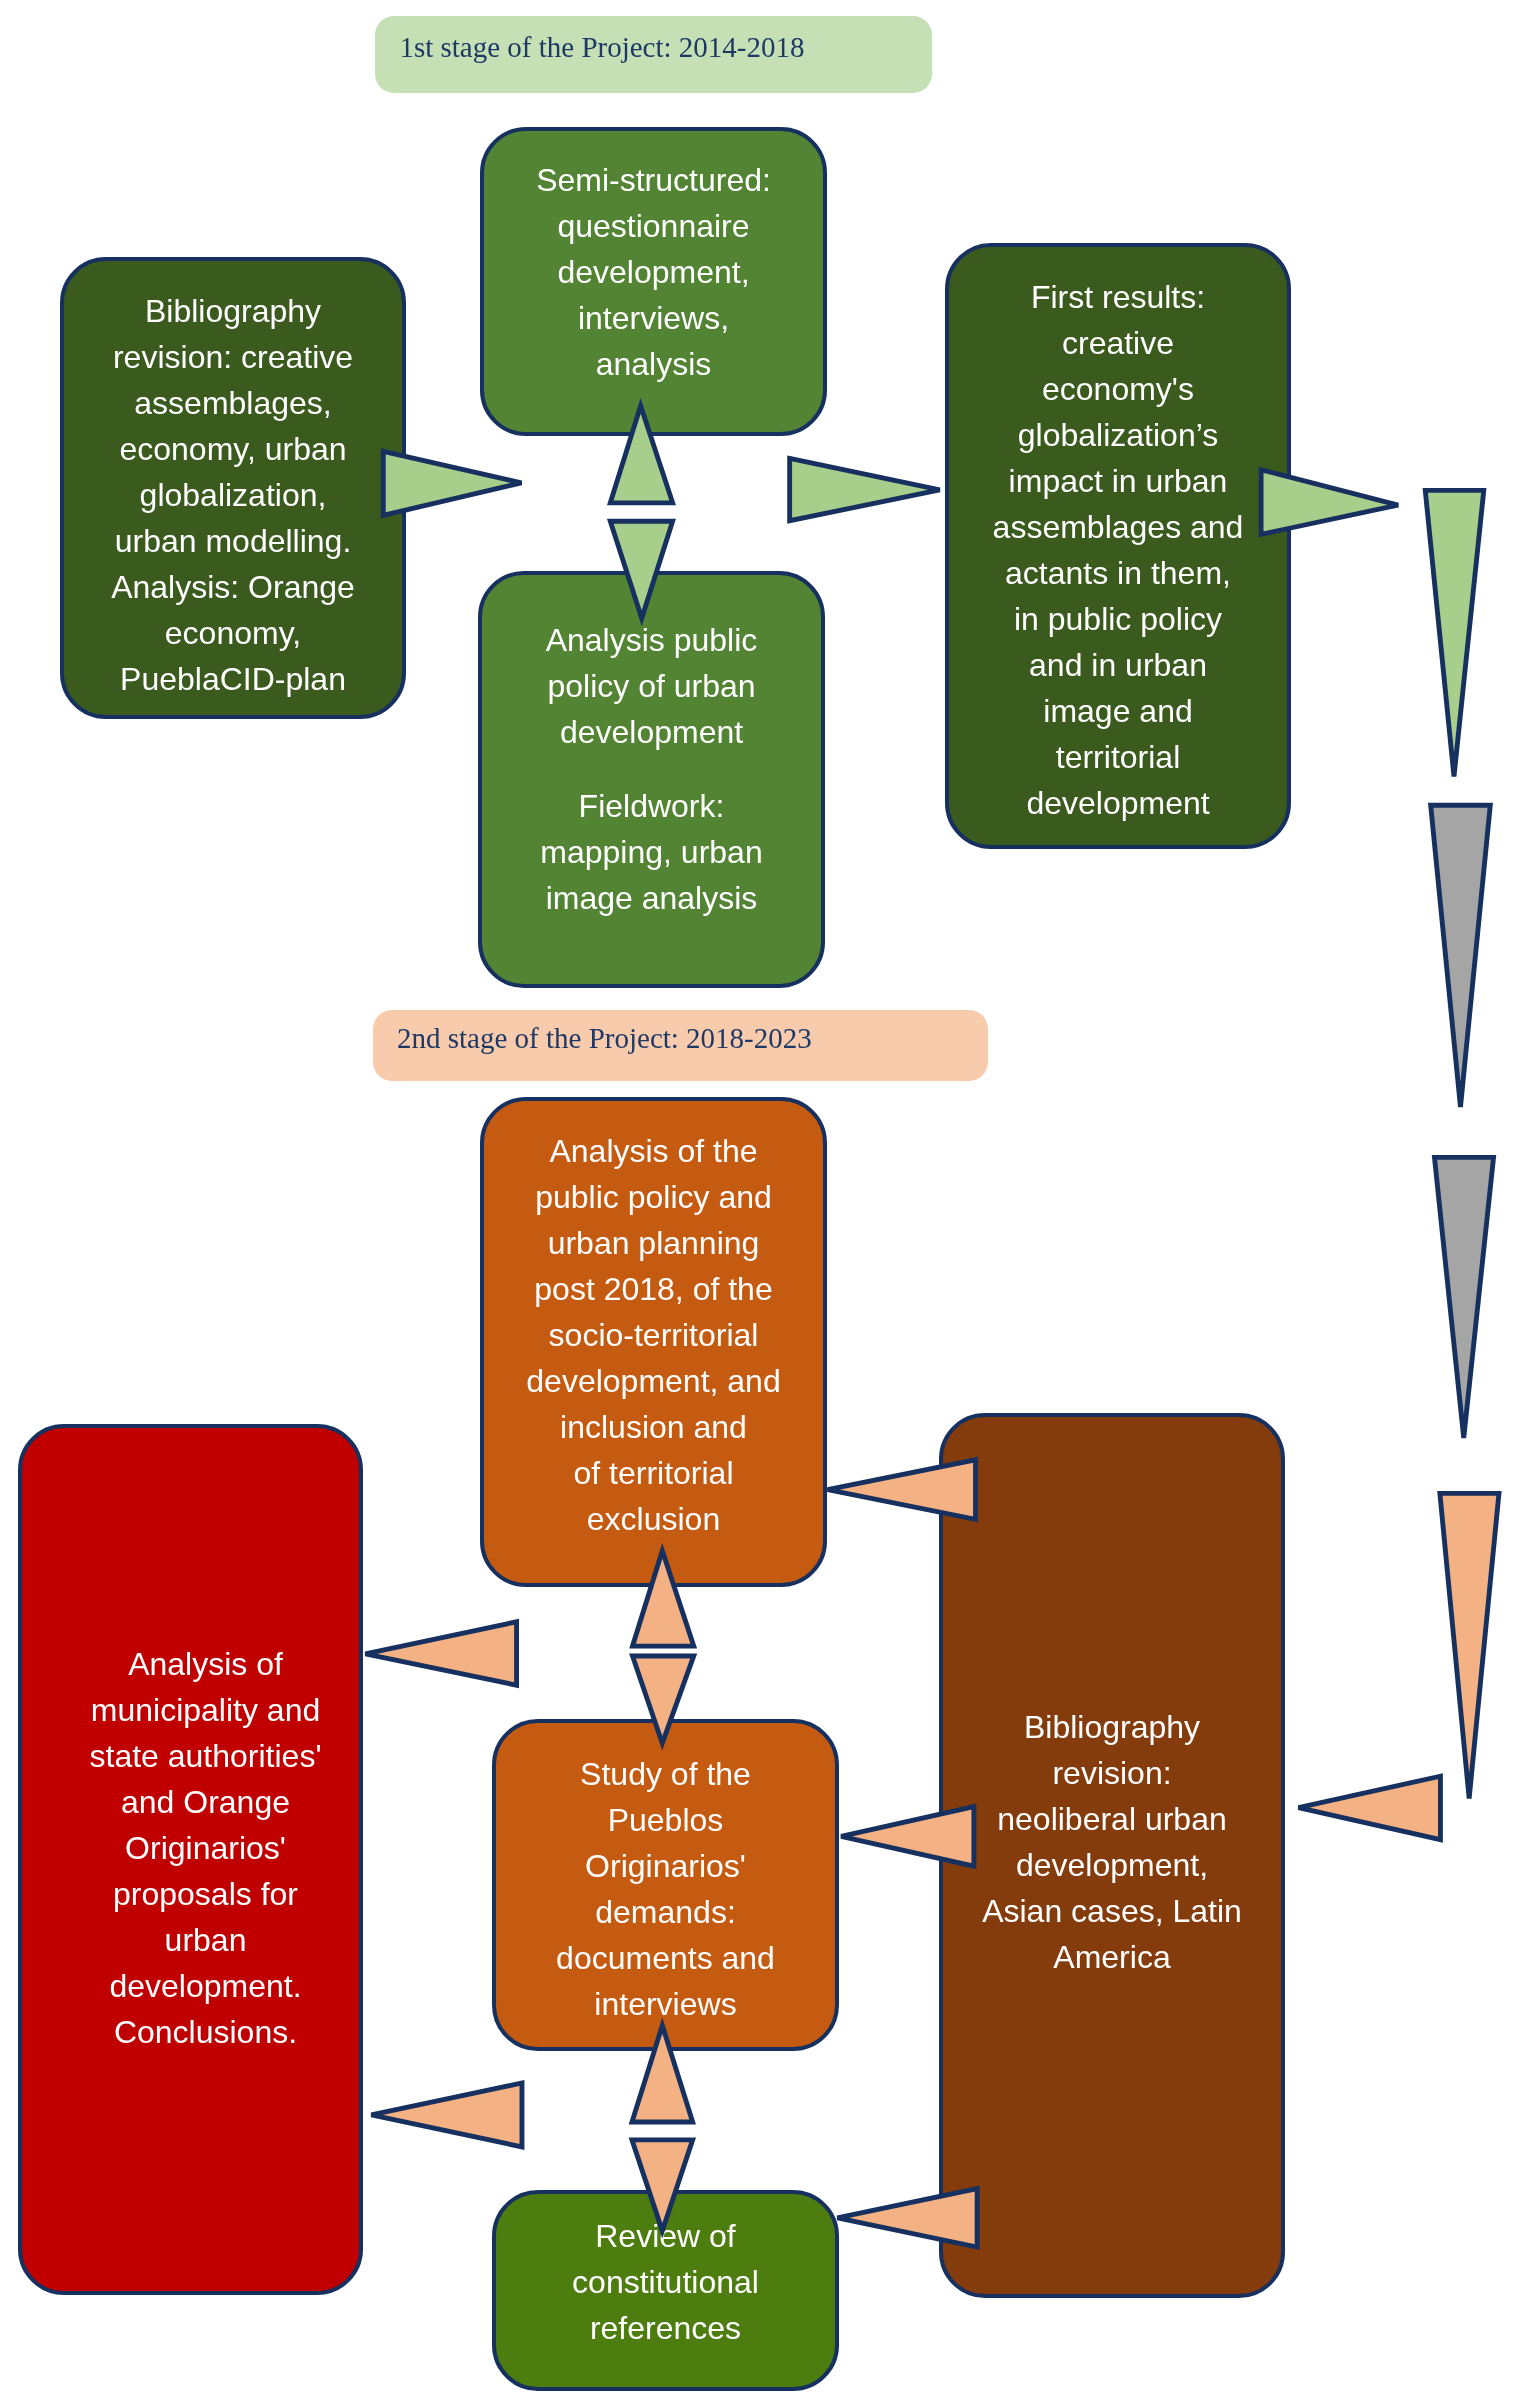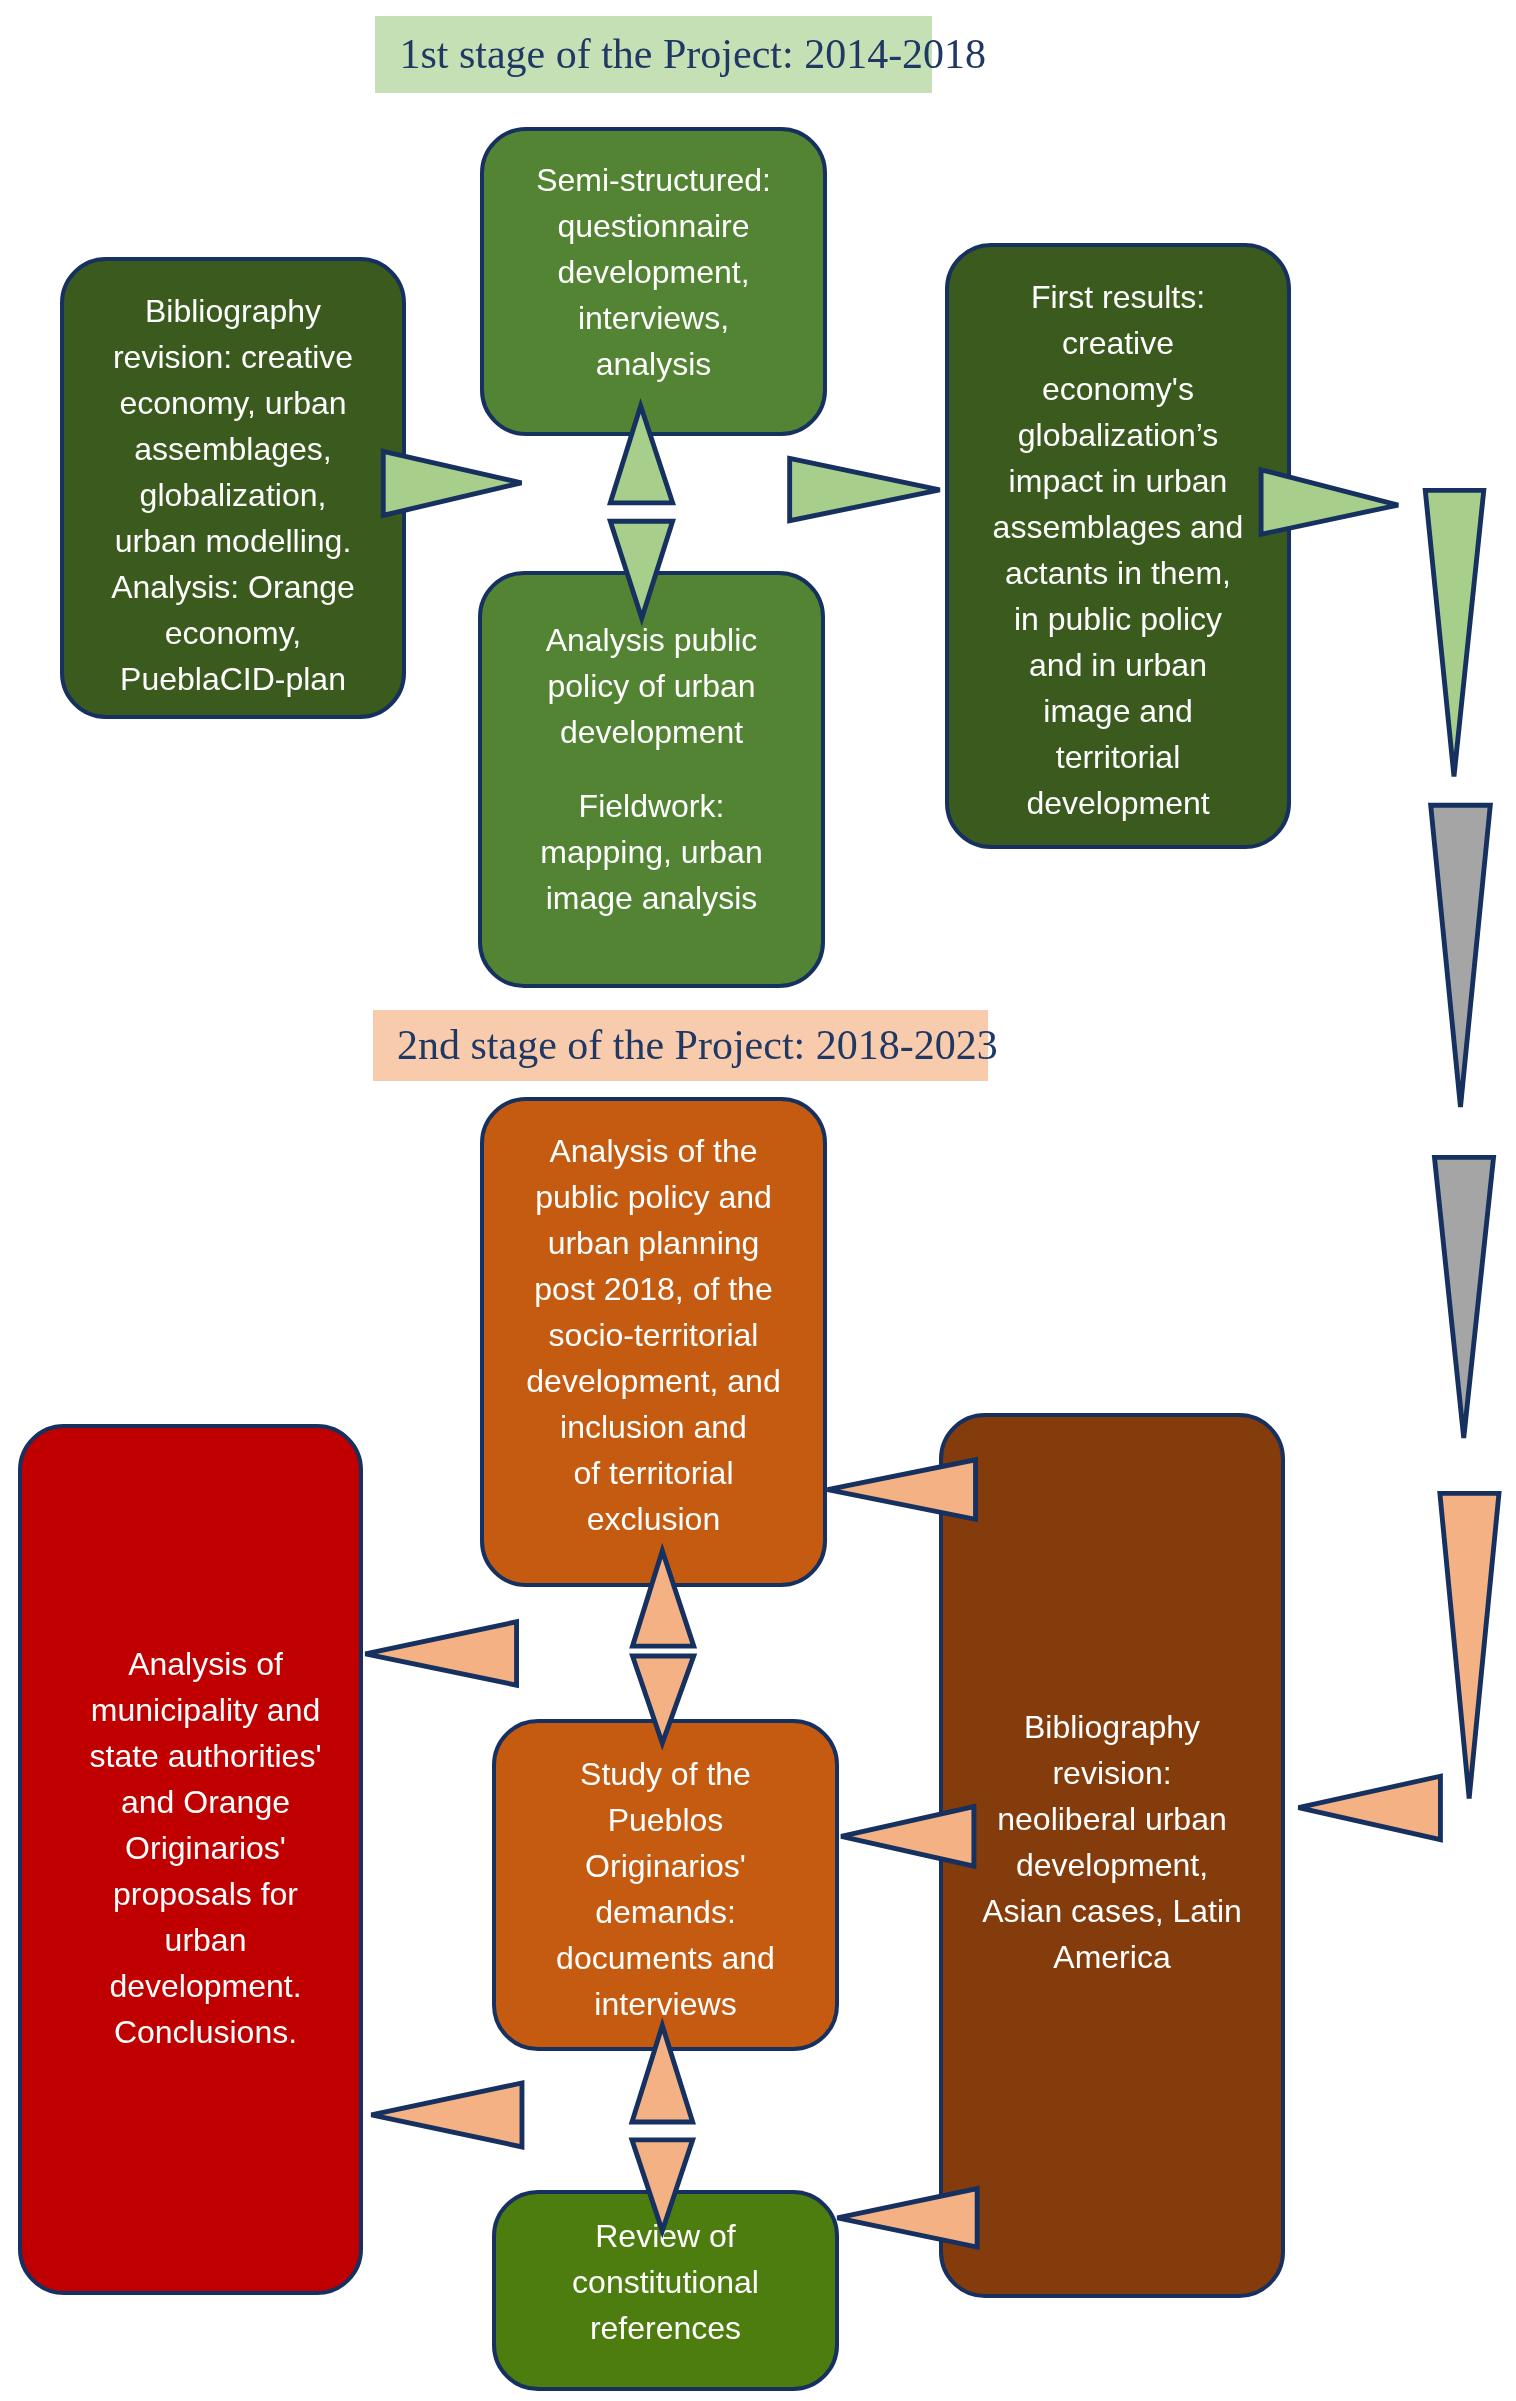--- a/index.html
+++ b/index.html
@@ -1,20 +1,20 @@
 <!DOCTYPE html>
 <html style="font-size:8.7px"><head>
 <meta charset="utf-8">
 <title>Project stages flowchart</title>
 <style>
   html,body{margin:0;padding:0;background:#ffffff;}
   #stage{position:relative;width:1517px;height:2401px;background:#ffffff;overflow:hidden;
          font-family:"Liberation Sans", sans-serif;}
-  .banner{position:absolute;font-family:"Liberation Serif", serif;font-size:42px;
-          color:#1F3864;white-space:nowrap;}
+  .banner{position:absolute;font-family:"Liberation Serif", serif;font-size:29px;
+          color:#1F3864;white-space:nowrap;border-radius:19px;}
   .banner > span{position:absolute;display:block;line-height:1;}
   .node{position:absolute;box-sizing:border-box;border:4.9px solid #16305F;}
   .node > .txt{position:absolute;left:0;width:100%;text-align:center;color:#FFFFFF;
                line-height:46px;font-size:32px;white-space:nowrap;}
   .node > .txt i{font-style:normal;display:block;height:46px;}
   .node > .txt i.blank{height:28px;}
   svg.arrows{position:absolute;left:0;top:0;width:1517px;height:2401px;pointer-events:none;}
 
   
   #banner1{left:375px;top:15.7px;width:557px;height:77px;background:#C5E0B4;}
@@ -43,22 +43,22 @@
   </div>
 
   <div class="banner" id="banner2" style="background: rgb(248, 203, 173); padding-left: 44px;">
     <span>2nd stage of the Project: 2018-2023</span>
   </div>
 
   <div class="node" id="n1" style="background: rgb(58, 90, 30); border-color: rgb(22, 48, 95);">
     <div class="txt" style="top: 27px;">
         <i>Bibliography</i>
         <i>revision: creative</i>
+        <i>assemblages,</i>
         <i>economy, urban</i>
-        <i>assemblages,</i>
         <i>globalization,</i>
         <i>urban modelling.</i>
         <i>Analysis: Orange</i>
         <i>economy,</i>
         <i>PueblaCID-plan</i>
       </div>
   </div>
   <div class="node" id="n2" style="background: rgb(82, 132, 52); border-color: rgb(22, 48, 95);">
     <div class="txt" style="top: 25.5px;">
         <i>Semi-structured:</i>

